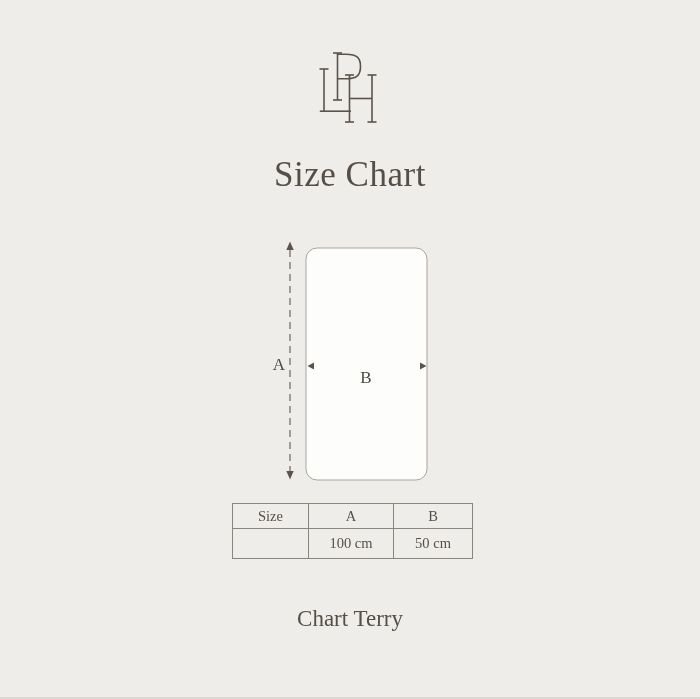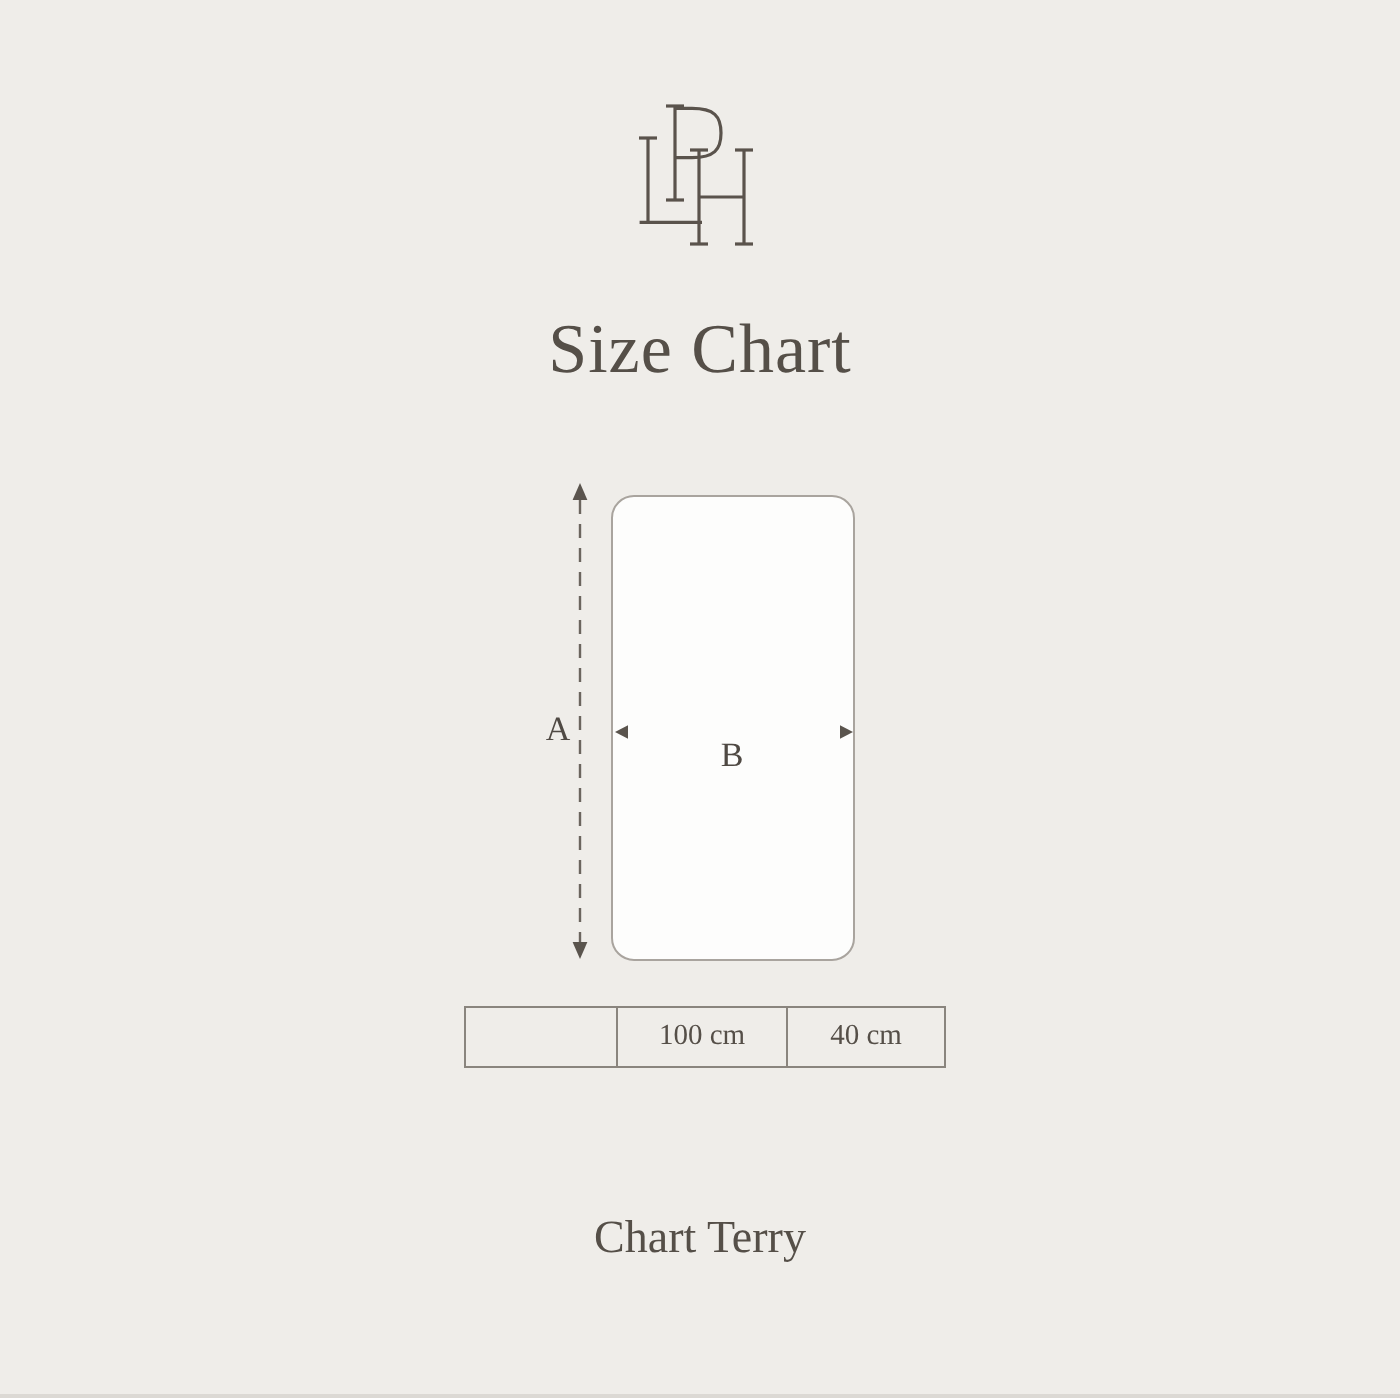--- a/index.html
+++ b/index.html
@@ -87,24 +87,29 @@
 
     <polygon points="37.5,131 44,127.6 44,134.4" fill="#5a544d"></polygon>
     <polygon points="156.5,131 150,127.6 150,134.4" fill="#5a544d"></polygon>
   </svg>
 
   <div class="dim-label label-a">A</div>
   <div class="dim-label label-b">B</div>
 
   <table class="size-table">
     <tbody>
+        <tr class="hdr">
+      <td class="col1">Size</td>
+      <td class="col2">A</td>
+      <td class="col3">B</td>
+    </tr>
     <tr class="val">
       <td class="col1"></td>
       <td class="col2">100 cm</td>
-      <td class="col3">40 cm</td>
+      <td class="col3">50 cm</td>
     </tr>
   </tbody>
     </table>
 
   <div class="footer-brand">Chart Terry</div>
 
   <div class="bottom-edge"></div>
 
 </div>
 

